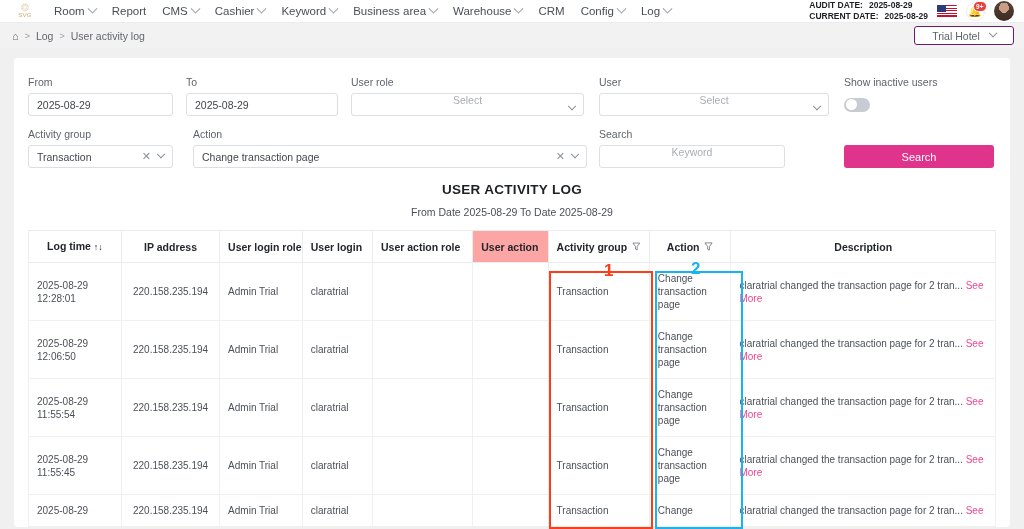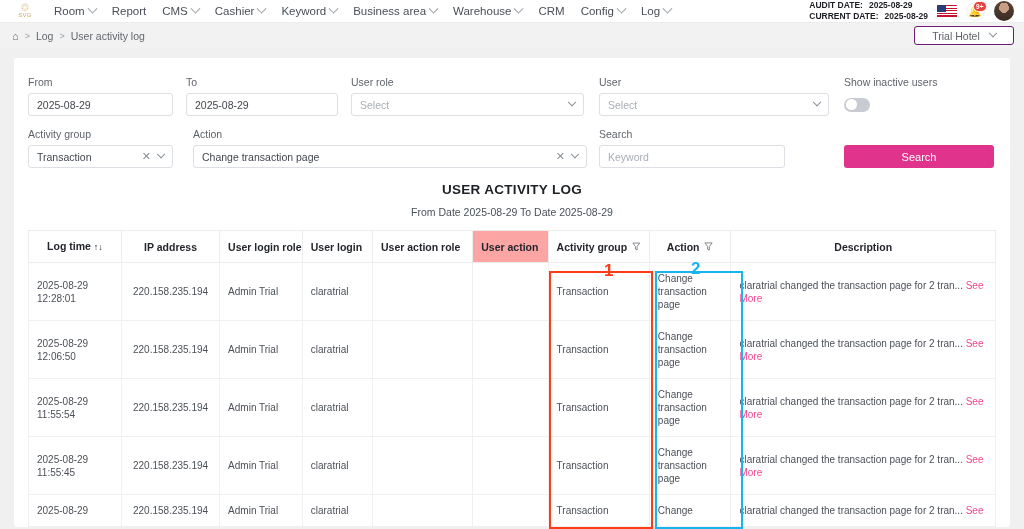--- a/index.html
+++ b/index.html
@@ -75,21 +75,21 @@
   
   .filters{ margin-top:6px; }
   .frow{ display:flex; gap:0; margin-bottom:12px; }
   .fld{ display:flex; flex-direction:column; }
   .flabel{ font-size:10.5px; color:#5f646b; margin-bottom:5px; }
   .inp{
     height:23px; border:1px solid #dcdfe3; border-radius:3px; background:#fff;
     display:flex; align-items:center; padding:0 8px; font-size:10.5px; color:#42464d;
     position:relative;
   }
-  .inp.ph{ color:#a9aeb5; }
+  .inp.ph{ color:#a9aeb5;flex-direction:column; }
   .inp .right{ margin-left:auto; display:flex; align-items:center; gap:7px; color:#9aa0a8; }
   .xmark{ font-size:11px; color:#8b9097; }
   .chev{ width:6px; height:6px; border-right:1.4px solid #8b9097; border-bottom:1.4px solid #8b9097;
          transform:rotate(45deg) translate(-2px,-2px); }
   .toggle{ width:26px; height:14px; border-radius:8px; background:#c8ccd2; position:relative; cursor:pointer;}
   .toggle .knob{ position:absolute; left:1.5px; top:1.5px; width:11px; height:11px;
                  border-radius:50%; background:#fff; }
   .searchbtn{ height:23px; background:#e0338c; color:#fff; border:none; border-radius:3px;
               font-size:11px; cursor:pointer; }
 

